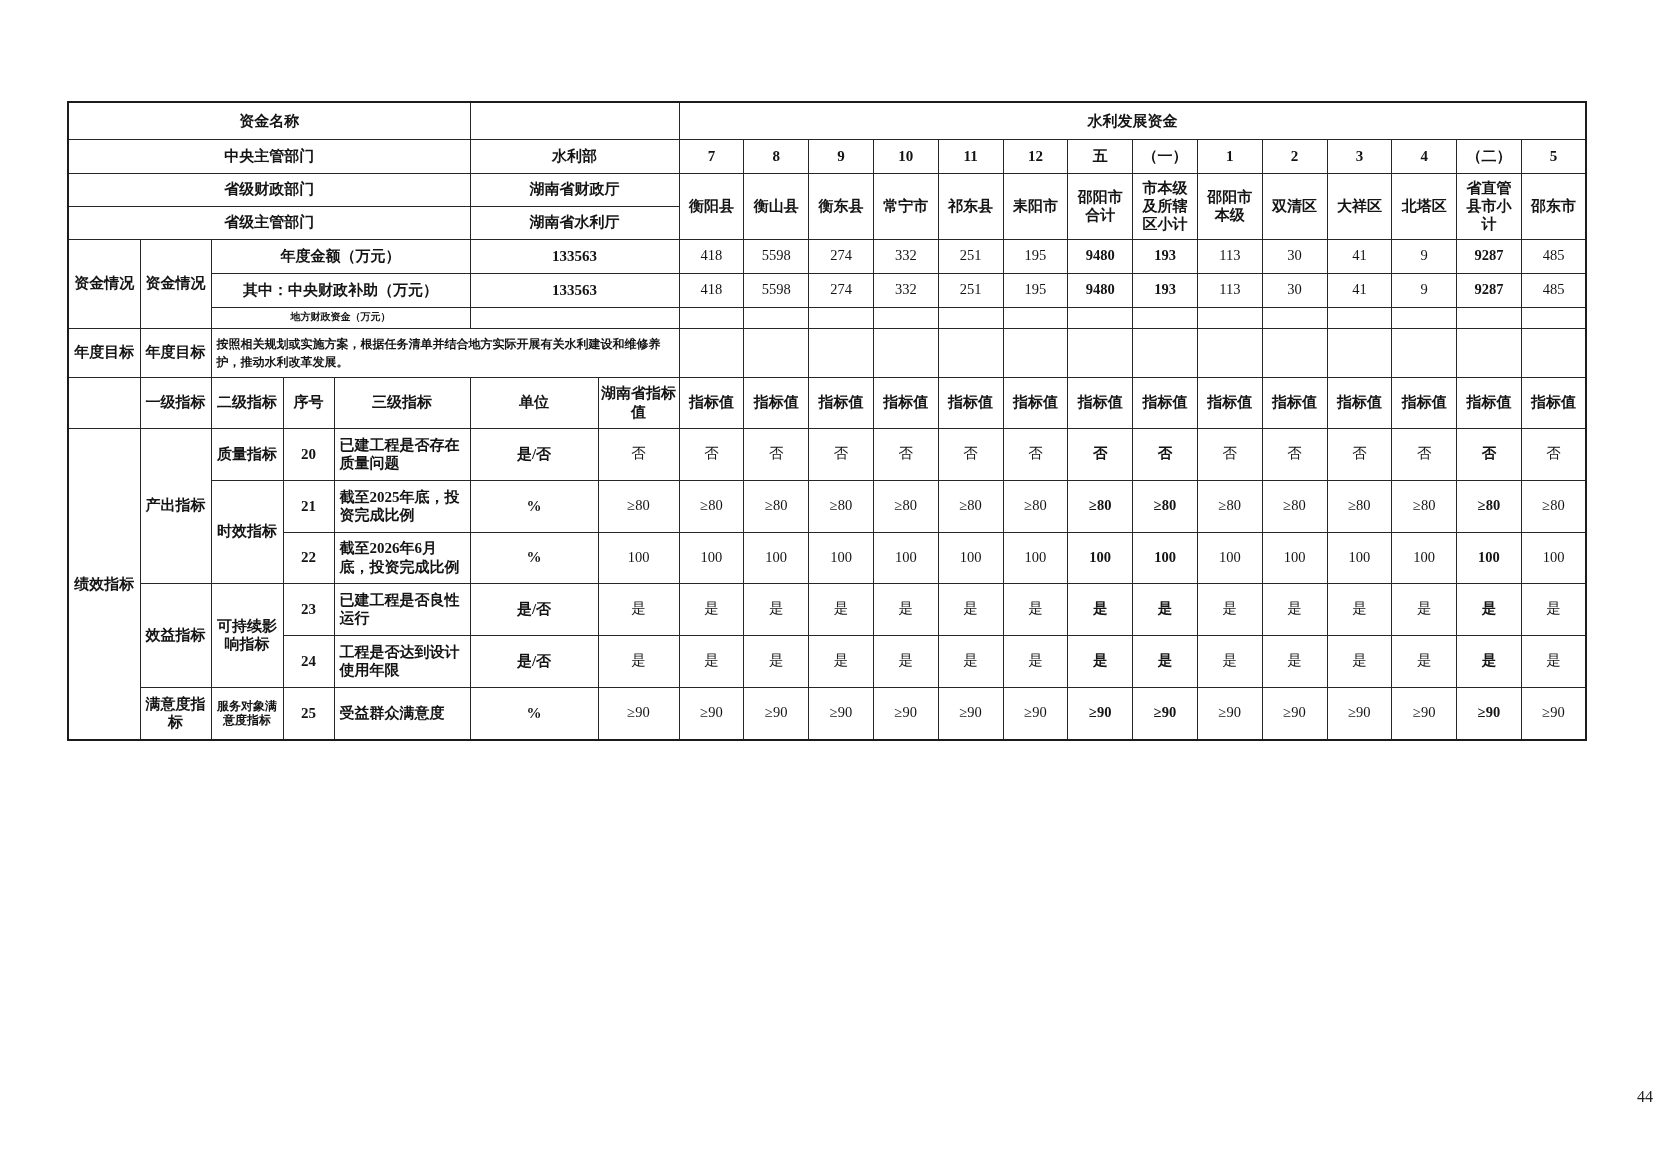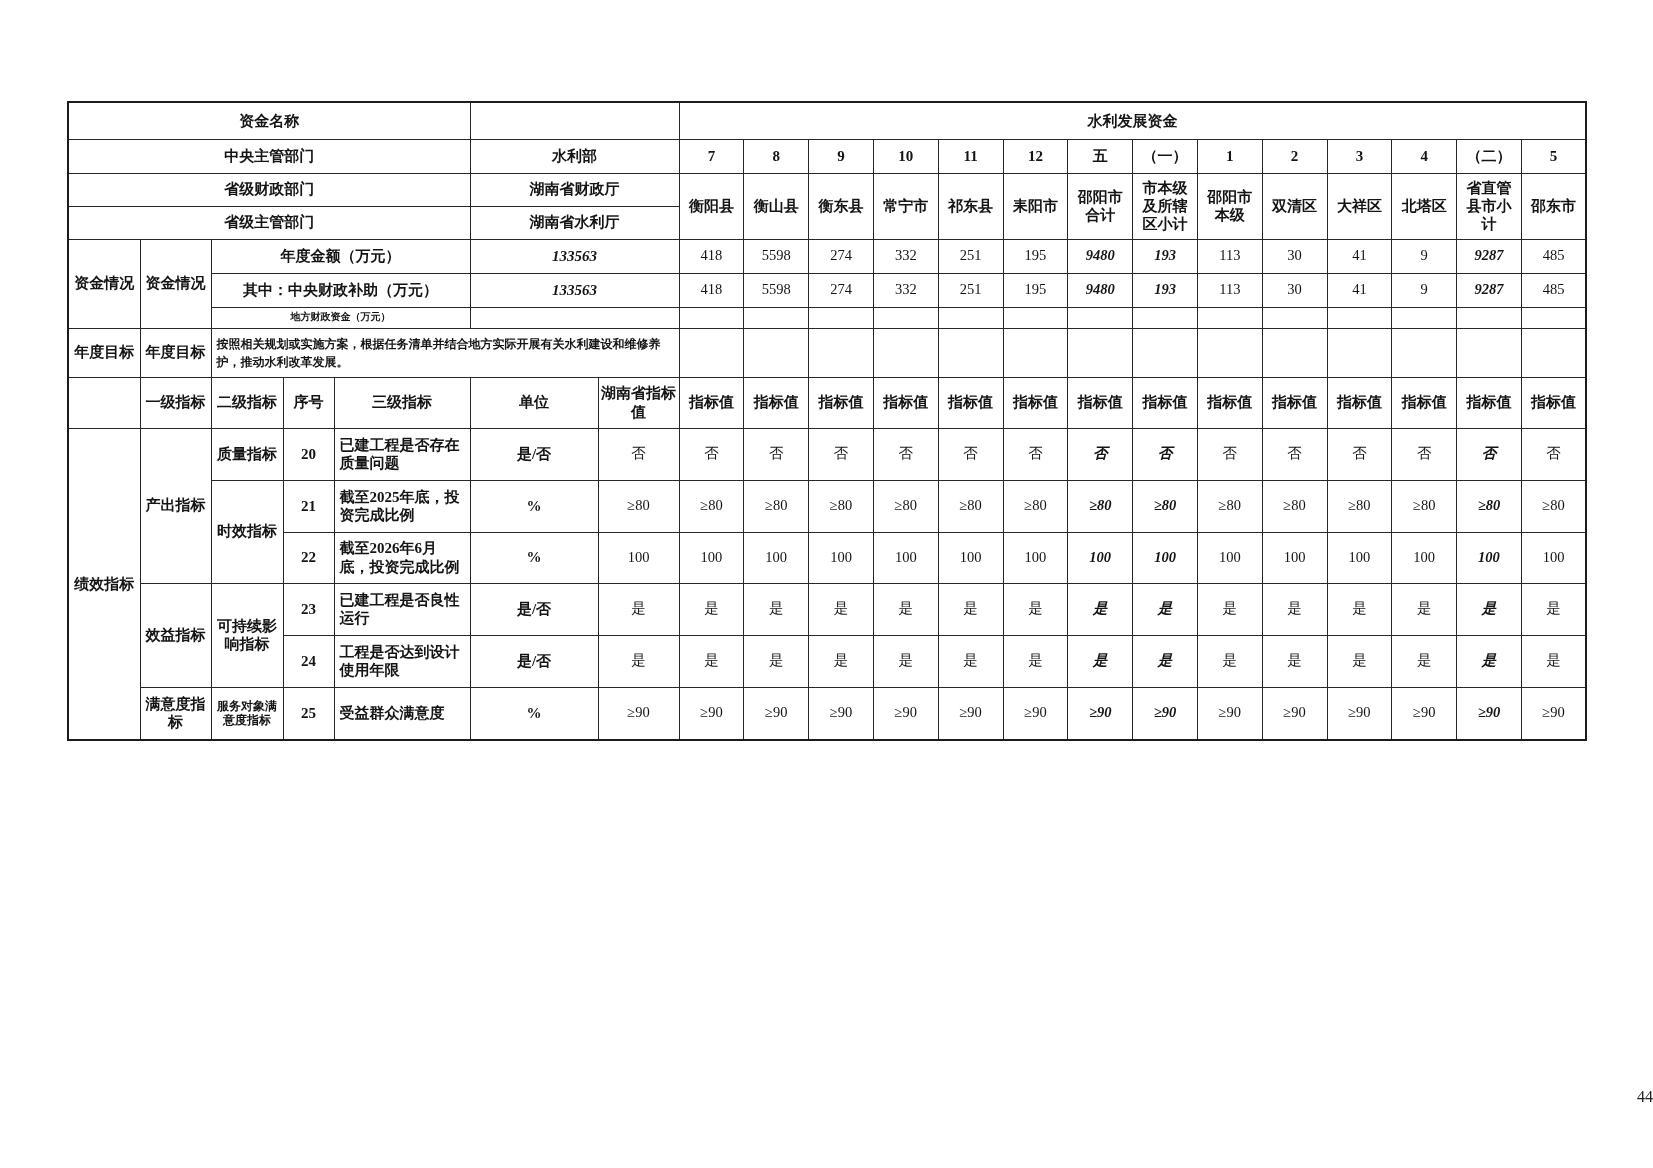--- a/index.html
+++ b/index.html
@@ -2,21 +2,21 @@
 <html><head>
 <meta charset="utf-8">
 <style>
   html,body{margin:0;padding:0;}
   body{width:1653px;height:1168px;background:#ffffff;font-family:"Liberation Serif","DejaVu Serif",serif;color:#141414;}
   .page{position:relative;width:1653px;height:1168px;overflow:hidden;background:#ffffff;}
   table.main{position:absolute;left:67px;top:101px;width:1518px;border-collapse:collapse;table-layout:fixed;border:2.5px solid #1c1c1c;}
   .main td{border:1.5px solid #272727;text-align:center;vertical-align:middle;font-size:14.5px;line-height:1.22;padding:1px 2px;word-break:break-all;}
   .main td.hdr{font-weight:700;font-size:15px;}
   .main td.left{text-align:left;padding:2px 5px;}
-  .main td.b{font-weight:700;font-style:italic;}
+  .main td.b{font-weight:700;}
   .main td.goal{line-height:1.5;font-size:12px;}
   .pageno{position:absolute;top:1088px;left:0;width:100%;text-align:right;font-size:16px;color:#222;}
 </style>
 </head>
 <body>
 
 <div class="page">
 
   <table class="main">
     <colgroup>

